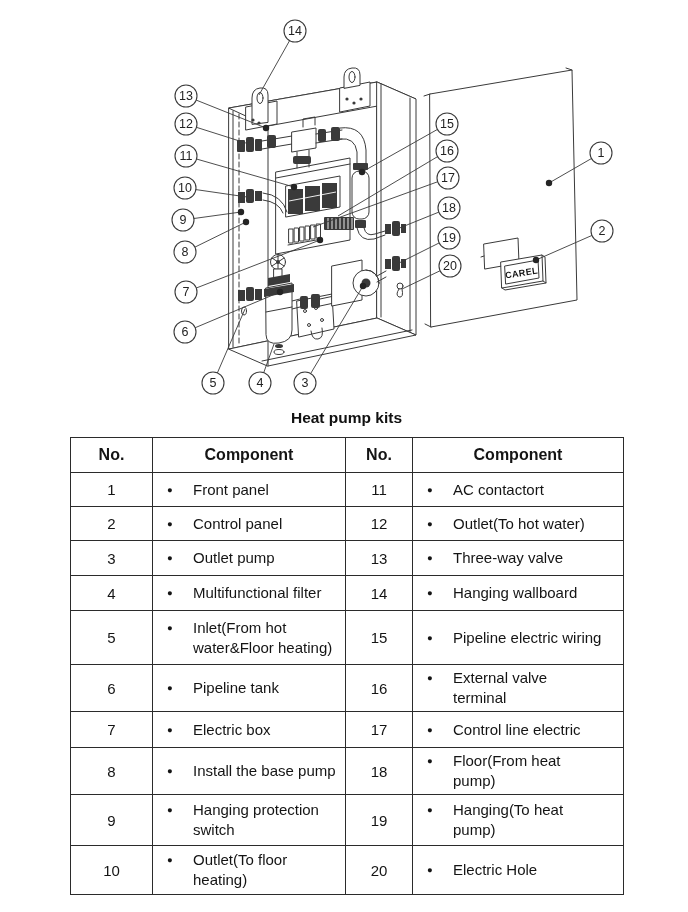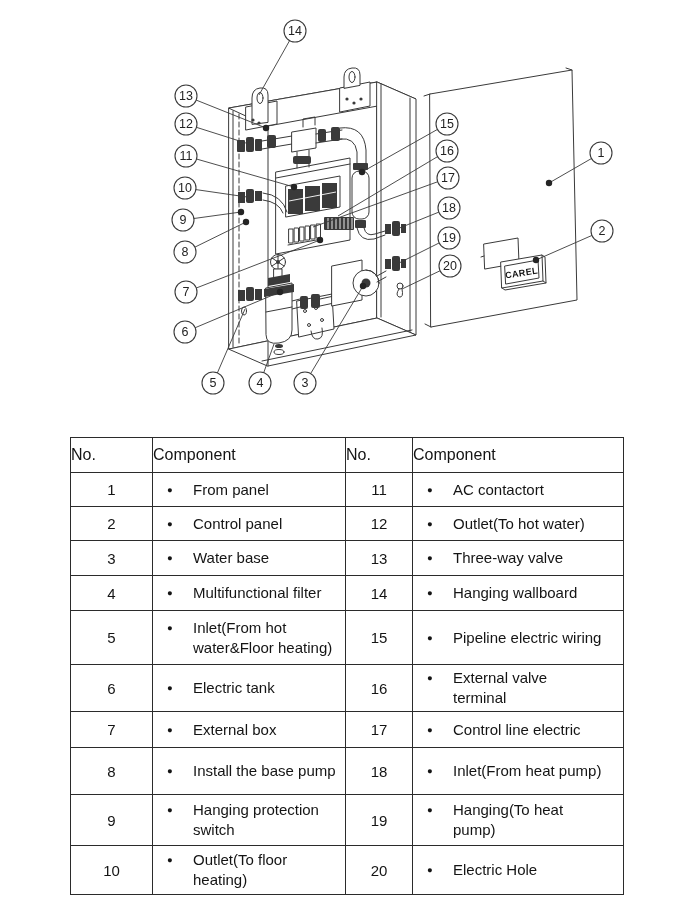--- a/index.html
+++ b/index.html
@@ -17,21 +17,21 @@
   .bubble-num{font:12.5px "Liberation Sans",sans-serif;fill:#222;text-anchor:middle;}
   .dot{fill:#242424;}
   .carel{font:bold 9px "Liberation Sans",sans-serif;fill:#141414;text-anchor:middle;letter-spacing:.4px;}
   
   .tbl-title{position:absolute;left:70px;top:409px;width:553px;text-align:center;
              font-size:15.5px;font-weight:bold;color:#111;}
   table.parts{position:absolute;left:70px;top:437px;width:553px;border-collapse:collapse;
               table-layout:fixed;}
   table.parts td,table.parts th{border:1.3px solid #2b2b2b;font-size:15px;color:#141414;
               padding:0;vertical-align:middle;}
-  table.parts th{font-size:16px;font-weight:normal;text-align:left;}
+  table.parts th{font-size:16px;font-weight:bold;text-align:center;}
   td.num{text-align:center;}
   .comp{display:flex;align-items:flex-start;padding:3px 4px 3px 14px;}
   .bullet{width:26px;flex:0 0 26px;font-size:9.5px;line-height:20px;}
   .ct{width:150px;line-height:20px;}
   tr.hH{height:35px} tr.h34{height:34px} tr.h35{height:35px} tr.h54{height:54px}
   tr.h47{height:47px} tr.h36{height:36px} tr.h51{height:51px} tr.h49{height:49px}
 </style>
 </head>
 <body>
 
@@ -293,41 +293,42 @@
           <text x="449" y="242.3" class="bubble-num">19</text>
         </g>
         <g>
           <line x1="450" y1="266" x2="402" y2="289" class="leader"></line>
           <circle cx="450" cy="266" r="11" class="bubble"></circle>
           <text x="450" y="270.3" class="bubble-num">20</text>
         </g>
       </g>
   </svg>
 
+  <div class="tbl-title">Heat pump kits</div>
 
   <table class="parts">
     <colgroup>
       <col style="width:82px">
         <col style="width:193px">
         <col style="width:67px">
         <col style="width:211px">
     </colgroup>
     <tbody>
         <tr class="hH">
       <th>No.</th>
       <th>Component</th>
       <th>No.</th>
       <th>Component</th>
     </tr>
     <tr class="h34">
       <td class="num">1</td>
       <td>
             <div class="comp">
               <span class="bullet">●</span>
-              <span class="ct">From panel</span>
+              <span class="ct">Front panel</span>
             </div>
           </td>
       <td class="num">11</td>
       <td>
             <div class="comp">
               <span class="bullet">●</span>
               <span class="ct">AC contactort</span>
             </div>
           </td>
     </tr>
@@ -345,21 +346,21 @@
               <span class="bullet">●</span>
               <span class="ct">Outlet(To hot water)</span>
             </div>
           </td>
     </tr>
     <tr class="h35">
       <td class="num">3</td>
       <td>
             <div class="comp">
               <span class="bullet">●</span>
-              <span class="ct">Water base</span>
+              <span class="ct">Outlet pump</span>
             </div>
           </td>
       <td class="num">13</td>
       <td>
             <div class="comp">
               <span class="bullet">●</span>
               <span class="ct">Three-way valve</span>
             </div>
           </td>
     </tr>
@@ -393,37 +394,37 @@
               <span class="bullet">●</span>
               <span class="ct">Pipeline electric wiring</span>
             </div>
           </td>
     </tr>
     <tr class="h47">
       <td class="num">6</td>
       <td>
             <div class="comp">
               <span class="bullet">●</span>
-              <span class="ct">Electric tank</span>
+              <span class="ct">Pipeline tank</span>
             </div>
           </td>
       <td class="num">16</td>
       <td>
             <div class="comp">
               <span class="bullet">●</span>
               <span class="ct">External valve terminal</span>
             </div>
           </td>
     </tr>
     <tr class="h36">
       <td class="num">7</td>
       <td>
             <div class="comp">
               <span class="bullet">●</span>
-              <span class="ct">External box</span>
+              <span class="ct">Electric box</span>
             </div>
           </td>
       <td class="num">17</td>
       <td>
             <div class="comp">
               <span class="bullet">●</span>
               <span class="ct">Control line electric</span>
             </div>
           </td>
     </tr>
@@ -432,21 +433,21 @@
       <td>
             <div class="comp">
               <span class="bullet">●</span>
               <span class="ct">Install the base pump</span>
             </div>
           </td>
       <td class="num">18</td>
       <td>
             <div class="comp">
               <span class="bullet">●</span>
-              <span class="ct">Inlet(From heat pump)</span>
+              <span class="ct">Floor(From heat pump)</span>
             </div>
           </td>
     </tr>
     <tr class="h51">
       <td class="num">9</td>
       <td>
             <div class="comp">
               <span class="bullet">●</span>
               <span class="ct">Hanging protection switch</span>
             </div>

